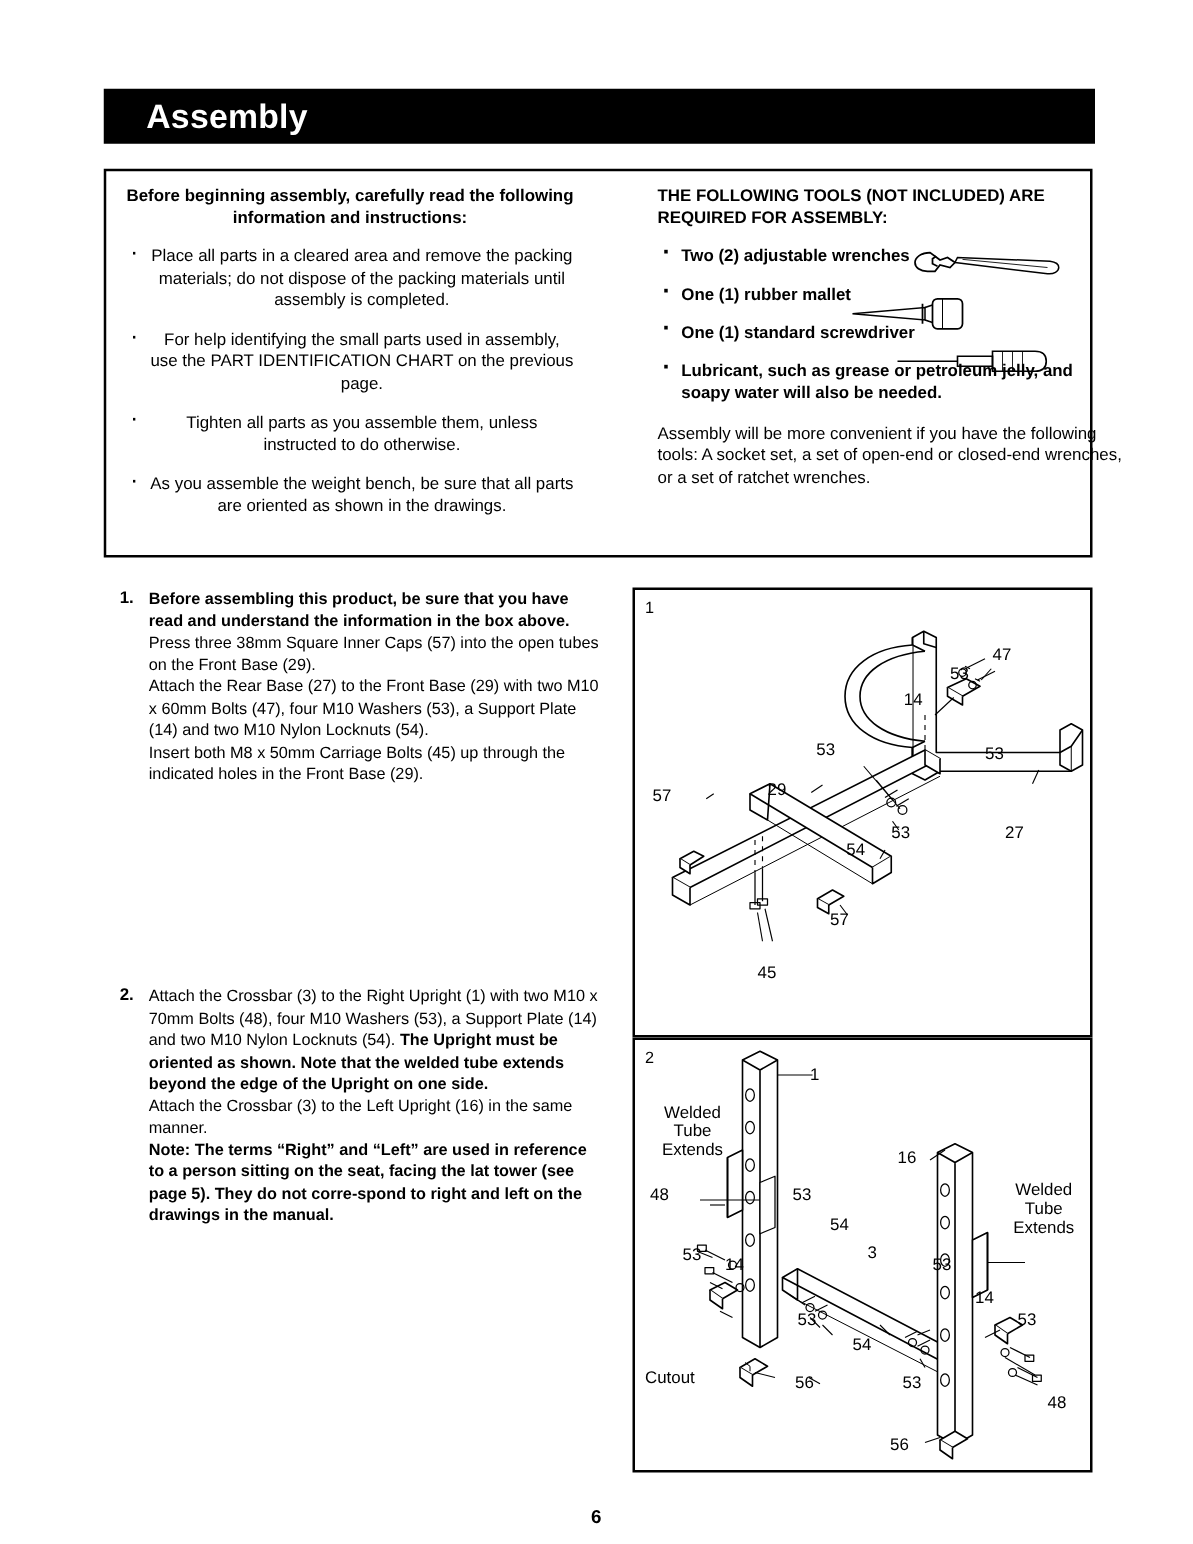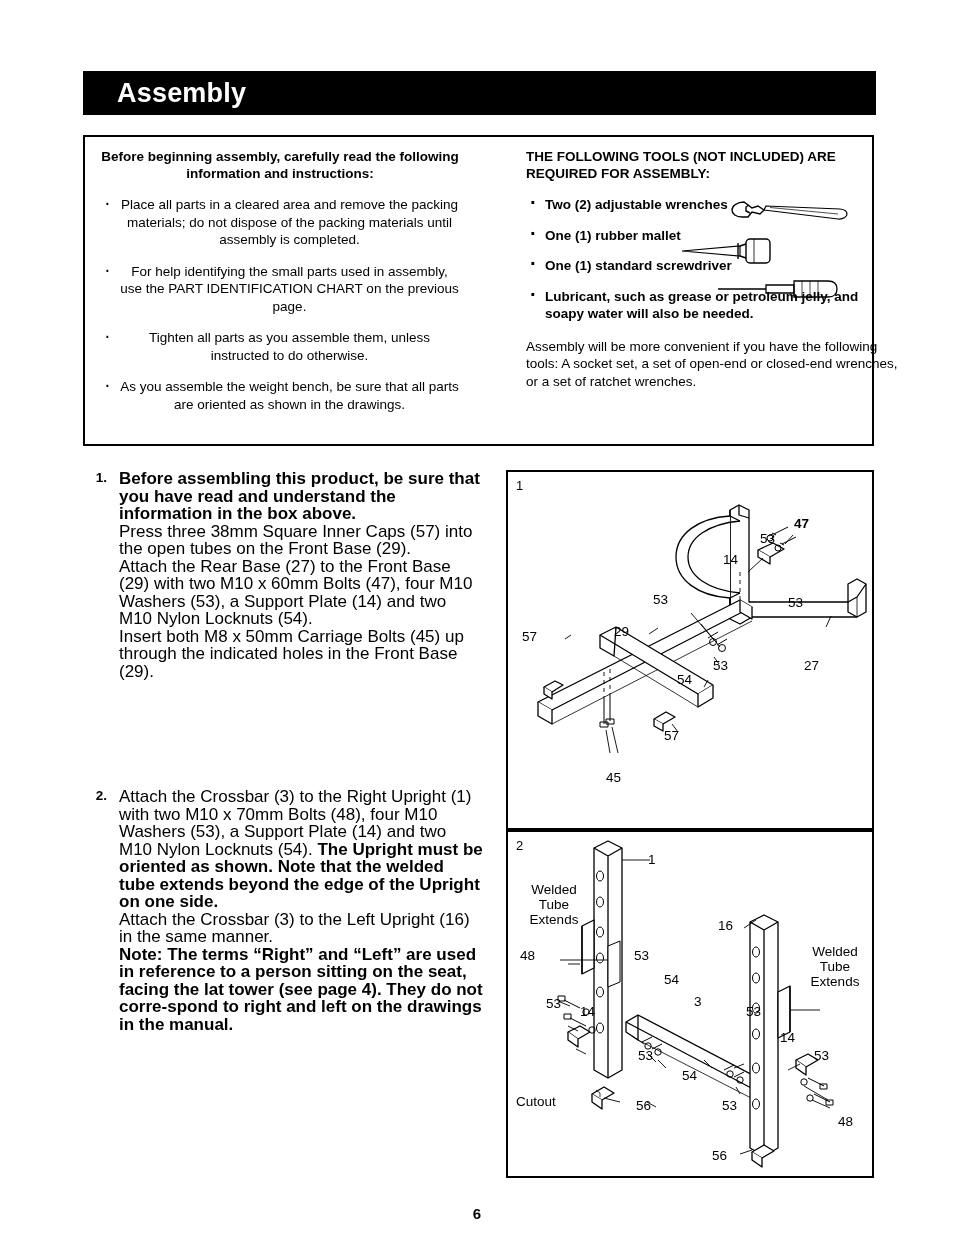--- a/index.html
+++ b/index.html
@@ -50,21 +50,21 @@
   .tool-art { position:absolute; }
 
   
   .steps { position:absolute; left:83px; top:455px; width:400px; }
   .step { position:relative; margin-bottom:0; }
   .step-num {
     position:absolute; left:0; top:0; width:24px;
     font-size:13.5px; font-weight:bold; text-align:right;
   }
   .step-body { margin-left:36px; }
-  .step-body p { font-size:17px; line-height:17.5px; margin:0 0 0 0; }
+  .step-body p { font-size:13px; line-height:17.5px; margin:0 0 0 0; }
   .step-body p + p { }
   .b { font-weight:bold; }
 
   
   .fig {
     position:absolute; border:2px solid #000000; box-sizing:border-box;
     background:#ffffff;
   }
   #fig1 { left:506px; top:455px; width:368px; height:360px; }
   #fig2 { left:506px; top:815px; width:368px; height:348px; }
@@ -151,21 +151,21 @@
         <p>Attach the Rear Base (27) to the Front Base (29) with two M10 x 60mm Bolts (47), four M10 Washers (53), a Support Plate (14) and two M10 Nylon Locknuts (54).</p>
         <p>Insert both M8 x 50mm Carriage Bolts (45) up through the indicated holes in the Front Base (29).</p>
       </div>
     </div>
 
     <div class="step">
       <div class="step-num">2.</div>
       <div class="step-body">
         <p><span>Attach the Crossbar (3) to the Right Upright (1) with two M10 x 70mm Bolts (48), four M10 Washers (53), a Support Plate (14) and two M10 Nylon Locknuts (54).</span> <span class="b">The Upright must be oriented as shown. Note that the welded tube extends beyond the edge of the Upright on one side.</span></p>
         <p>Attach the Crossbar (3) to the Left Upright (16) in the same manner.</p>
-        <p class="b">Note: The terms “Right” and “Left” are used in reference to a person sitting on the seat, facing the lat tower (see page 4). They do not corre-spond to right and left on the drawings in the manual.</p>
+        <p class="b">Note: The terms “Right” and “Left” are used in reference to a person sitting on the seat, facing the lat tower (see page 5). They do not corre-spond to right and left on the drawings in the manual.</p>
       </div>
     </div>
   </div>
 
   <div class="fig" id="fig1">
     <div class="fig-num" style="left:8px; top:6px;">1</div>
 
     <svg width="364" height="356" viewBox="0 0 364 356">
       <g fill="none" stroke="#000" stroke-width="1.3" stroke-linejoin="round">
 
@@ -238,21 +238,21 @@
         <path d="M57 167 L63 163"></path>
         <path d="M141 162 L150 156"></path>
         <path d="M200 208 L196 215"></path>
         <path d="M323 144 L318 155"></path>
         <path d="M164 252 L170 260"></path>
         <path d="M102 281 L98 258"></path>
         <path d="M110 281 L104 255"></path>
       </g>
     </svg>
 
-    <div class="fig-lbl" style="left:286px; top:44px;font-weight:bold;">47</div>
+    <div class="fig-lbl" style="left:286px; top:44px;">47</div>
     <div class="fig-lbl" style="left:252px; top:59px;">53</div>
     <div class="fig-lbl" style="left:215px; top:80px;">14</div>
     <div class="fig-lbl" style="left:280px; top:123px;">53</div>
     <div class="fig-lbl" style="left:145px; top:120px;">53</div>
     <div class="fig-lbl" style="left:205px; top:186px;">53</div>
     <div class="fig-lbl" style="left:106px; top:152px;">29</div>
     <div class="fig-lbl" style="left:14px; top:157px;">57</div>
     <div class="fig-lbl" style="left:169px; top:200px;">54</div>
     <div class="fig-lbl" style="left:296px; top:186px;">27</div>
     <div class="fig-lbl" style="left:156px; top:256px;">57</div>

